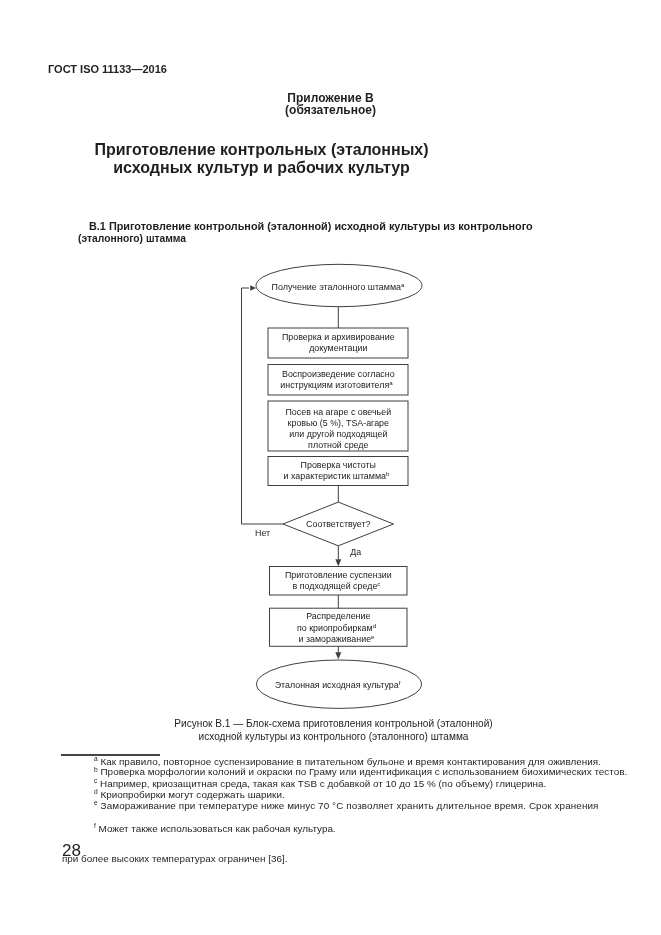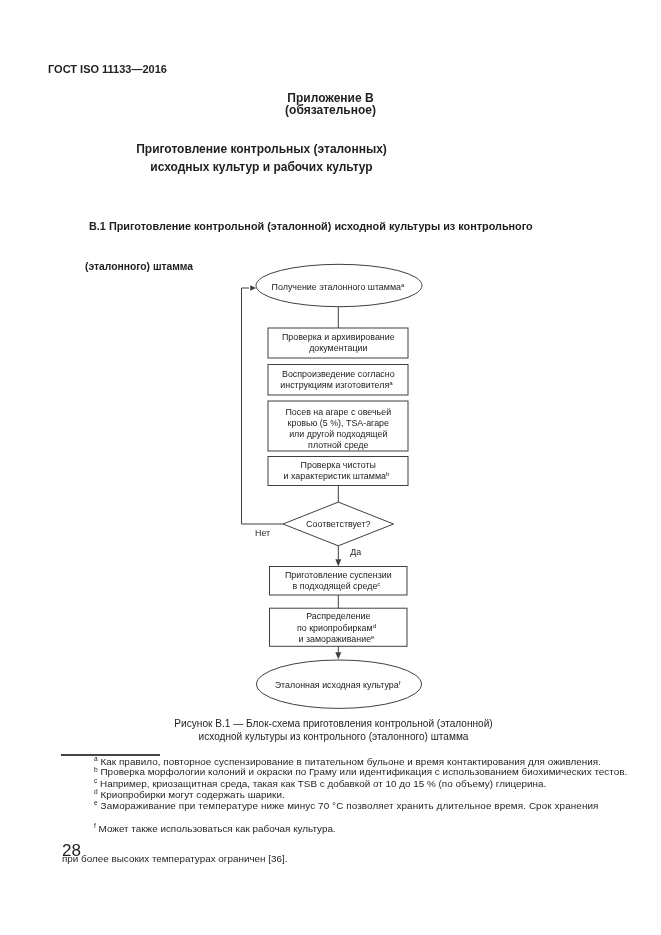--- a/index.html
+++ b/index.html
@@ -9,24 +9,24 @@
   sup{font-size:6.6px;line-height:0;vertical-align:baseline;position:relative;top:-3.5px;}
   .fn{font-size:9.9px;line-height:10.9px;}
 </style>
 </head>
 <body>
 
   <div class="abs b" style="left:48px;top:64.3px;font-size:11px;line-height:11px;">ГОСТ ISO 11133—2016</div>
 
   <div class="abs b" style="left:0;width:661px;text-align:center;top:91.8px;font-size:12px;line-height:12.4px;">Приложение В<br>(обязательное)</div>
 
-  <div class="abs b" style="left:0;width:523px;text-align:center;top:141.3px;font-size:12px;line-height:17.5px;">Приготовление контрольных (эталонных)<br>исходных культур и рабочих культур</div>
+  <div class="abs b" style="left:0;width:523px;text-align:center;top:141.3px;font-size:16px;line-height:17.5px;">Приготовление контрольных (эталонных)<br>исходных культур и рабочих культур</div>
 
   <div class="abs b" style="left:89px;top:221.2px;font-size:10.85px;line-height:11px;">В.1 Приготовление контрольной (эталонной) исходной культуры из контрольного</div>
-  <div class="abs b" style="left:85px;top:232.6px;font-size:10.3px;line-height:11px;margin-top:28px;">(эталонного) штамма</div>
+  <div class="abs b" style="left:78px;top:232.6px;font-size:10.3px;line-height:11px;">(эталонного) штамма</div>
 
   <svg class="abs" style="left:0;top:0;" width="661" height="935" viewBox="0 0 661 935" font-family="Liberation Sans, sans-serif" font-size="8.9px" fill="#222222">
     <g fill="none" stroke="#3f3f3f" stroke-width="1">
 
       <ellipse cx="339" cy="285.5" rx="83" ry="21.2"></ellipse>
       <line x1="338.3" y1="306.7" x2="338.3" y2="328"></line>
       <rect x="268" y="328" width="140" height="30"></rect>
       <rect x="268" y="364.5" width="140" height="30.5"></rect>
       <rect x="268" y="401" width="140" height="50"></rect>
       <rect x="268" y="456.5" width="140" height="29"></rect>

